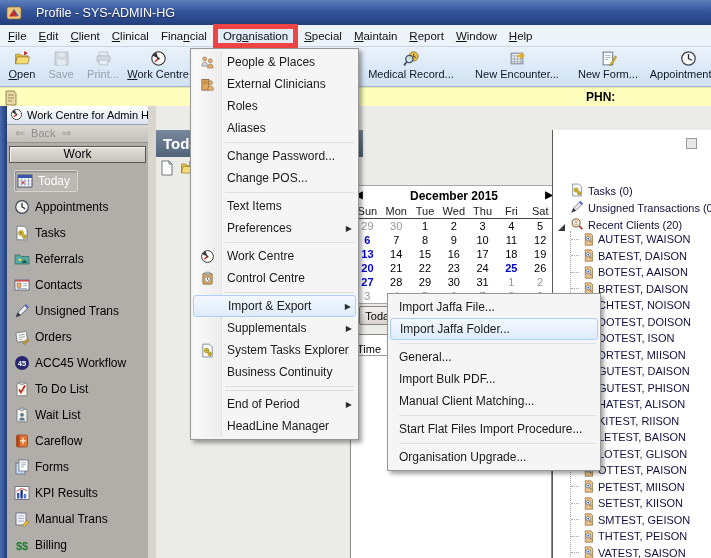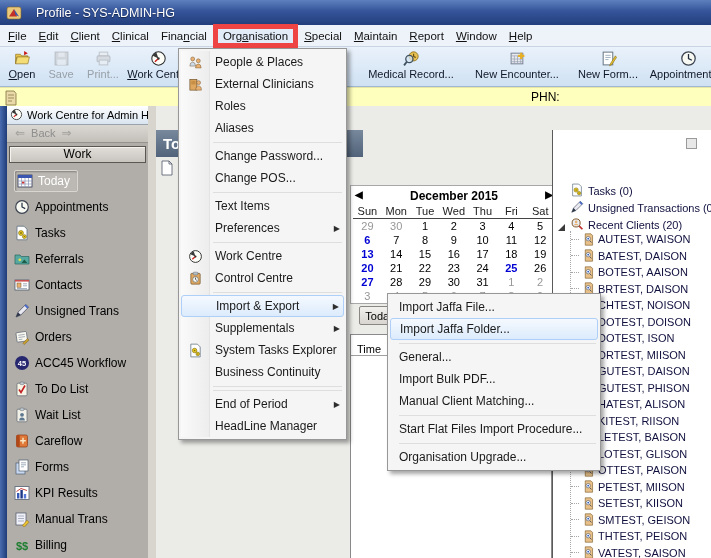--- a/index.html
+++ b/index.html
@@ -16,21 +16,21 @@
   .mn{text-decoration:underline}
   #toolbar{height:37px;background:linear-gradient(180deg,#eaf2fb,#cfe1f3);
     border-bottom:1px solid #a2b8d0;display:flex;align-items:flex-start;padding:2px 0 0 2px}
   .tb-btn{display:flex;flex-direction:column;align-items:center;justify-content:flex-start;
     font-size:11px;color:#101828;flex:0 0 auto;overflow:hidden;white-space:nowrap}
   .tb-btn .ticon{height:19px;display:flex;align-items:center}
   .tb-btn.dis{color:#98a0a8}
   .tb-btn.dis svg{opacity:.45;filter:grayscale(1)}
   #phnbar{height:21px;background:#ffffbd;border-top:1px solid #e6e6a8;border-bottom:1px solid #b0b078;
     position:relative;display:flex;align-items:center}
-  #phnbar .phn{position:absolute;left:531px;top:2px;font-weight:normal;font-size:12px;color:#000}
+  #phnbar .phn{position:absolute;left:586px;top:2px;font-weight:bold;font-size:12px;color:#000}
   #phnbar .nico{position:absolute;left:3px;top:2px}
   
   #content{position:absolute;top:106px;left:0;right:0;bottom:0;background:#e7e5e1}
   #leftstrip{position:absolute;left:0;top:0;bottom:0;width:7px;
     background:linear-gradient(90deg,#4a6cb0,#1e3c78)}
   #sidebar{position:absolute;left:7px;top:0;bottom:0;width:141px;background:#b1aeaa;
     border-right:1px solid #7f7c78;display:flex;flex-direction:column;overflow:hidden}
   #sb-head{height:22px;background:linear-gradient(180deg,#ffffff,#d9e4f0);display:flex;
     align-items:center;gap:4px;padding:0 3px;font-size:11px;white-space:nowrap;overflow:hidden;
     border-bottom:1px solid #9aa2ac;color:#000}
@@ -84,21 +84,21 @@
     color:#10103e;white-space:nowrap}
   .tr-lead{width:10px;display:flex;justify-content:center;align-items:center;flex:0 0 auto}
   .exp{width:0;height:0;border-left:7px solid transparent;border-bottom:7px solid #3a3a3a}
   #clients{margin-left:17px;border-left:1px dotted #a8a8a8}
   .tr-client{height:16.5px;display:flex;align-items:center;gap:3px;font-size:11px;color:#10103e;
     white-space:nowrap}
   .tr-client::before{content:"";width:8px;border-top:1px dotted #a8a8a8;flex:0 0 auto}
   
   .menu{position:absolute;background:#f5f5f5;border:1px solid #979797;
     box-shadow:3px 3px 4px rgba(0,0,0,.35);padding:2px;z-index:40}
-  #orgmenu{left:178px;top:48px;width:163px}
+  #orgmenu{left:190px;top:48px;width:163px}
   #orgmenu::before{content:"";position:absolute;left:2px;top:2px;bottom:2px;width:28px;
     background:linear-gradient(90deg,#fafafa,#ededed);border-right:1px solid #e3e3e3}
   #submenu{left:387px;top:293px;width:208px;z-index:50}
   .mi{height:22px;display:flex;align-items:center;font-size:12px;color:#1a1a1a;position:relative;
     padding-right:14px;white-space:nowrap}
   .mi .ic{width:28px;display:flex;justify-content:center;flex:0 0 auto;position:relative}
   .mi .lbl{margin-left:6px}
   #submenu .mi .lbl{margin-left:9px}
   .mi .arrow{position:absolute;right:4px;font-size:8px;color:#2e2e2e}
   .mi.hl{border:1px solid #aecff7;background:linear-gradient(180deg,#f5f9fe,#dcebfc);

